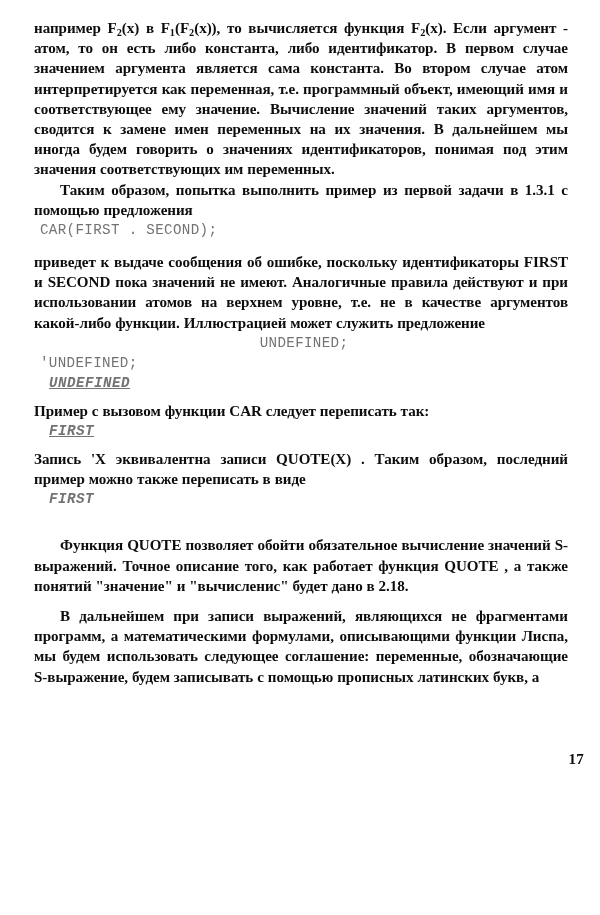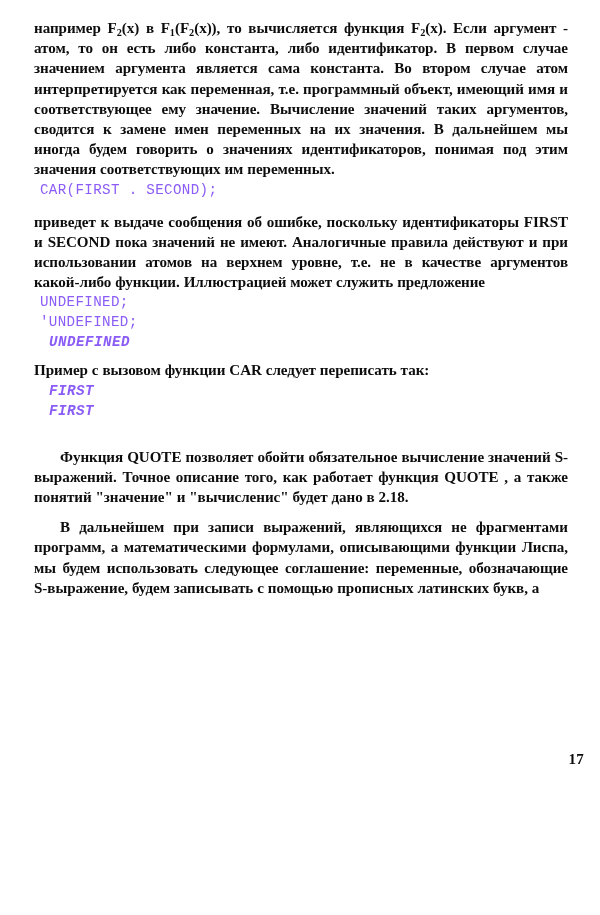--- a/index.html
+++ b/index.html
@@ -43,41 +43,41 @@
 
   .para.indent {
     text-indent: 26px;
   }
 
   
   .para.full {
     text-align-last: left;
   }
 
-  .sp-before-8  { margin-top: 8px; }
+  .sp-before-8  { margin-top: 8px; text-decoration: underline; }
   .sp-before-9  { margin-top: 9px; }
   .sp-before-10 { margin-top: 10px; }
   .sp-before-11 { margin-top: 11px; }
   .sp-before-12 { margin-top: 12px; }
   .sp-before-14 { margin-top: 8px; }
   .sp-before-15 { margin-top: 15px; }
-  .sp-before-16 { margin-top: 16px; }
+  .sp-before-16 { margin-top: 16px; text-align: center; }
   .sp-before-17 { margin-top: 17px; }
   .sp-before-18 { margin-top: 26px; }
 
   
   .code {
     margin: 0;
     font-family: "Liberation Mono", "DejaVu Sans Mono", monospace;
     font-size: 14.2px;
     line-height: 20px;
     font-weight: 400;
     letter-spacing: 0.35px;
     white-space: pre;
-    color: #8b5cf6;
+    color: #737373;
   }
 
   .code.in {
     padding-left: 6px;
   }
 
   .code.out {
     padding-left: 15px;
     font-style: italic;
     font-weight: 700;
@@ -108,35 +108,37 @@
   }
 </style>
 </head>
 <body>
 
 <div class="page">
   <div class="column">
 
     <p class="para full"><span>например </span><span class="mathvar"><span>F</span><sub>2</sub></span><span>(x) в </span><span class="mathvar"><span>F</span><sub>1</sub></span><span>(</span><span class="mathvar"><span>F</span><sub>2</sub></span><span>(x)), то вычисляется функция </span><span class="mathvar"><span>F</span><sub>2</sub></span><span>(x). Если аргумент - атом, то он есть либо константа, либо идентификатор. В первом случае значением аргумента является сама константа. Во втором случае атом интерпретируется как переменная, т.е. программный объект, имеющий имя и соответствующее ему значение. Вычисление значений таких аргументов, сводится к замене имен переменных на их значения. В дальнейшем мы иногда будем говорить о значениях идентификаторов, понимая под этим значения соответствующих им переменных.</span></p>
 
+    <p class="para indent">Таким образом, попытка выполнить пример из первой задачи в 1.3.1 с помощью предложения</p>
 
     <pre class="code in sp-before-17">CAR(FIRST . SECOND);</pre>
 
     <p class="para full sp-before-12">приведет к выдаче сообщения об ошибке, поскольку идентификаторы FIRST и SECOND пока значений не имеют. Аналогичные правила действуют и при использовании атомов на верхнем уровне, т.е. не в качестве аргументов какой-либо функции. Иллюстрацией может служить предложение</p>
 
     <pre class="code in sp-before-16">UNDEFINED;</pre>
 
 
     <pre class="code in sp-before-15">'UNDEFINED;</pre>
     <pre class="code out sp-before-8">UNDEFINED</pre>
 
     <p class="para sp-before-14">Пример с вызовом функции CAR следует переписать так:</p>
 
     <pre class="code out sp-before-8">FIRST</pre>
 
+    <p class="para full sp-before-14">Запись 'X эквивалентна записи QUOTE(X) . Таким образом, последний пример можно также переписать в виде</p>
 
     <pre class="code out sp-before-9">FIRST</pre>
 
     <p class="para full indent sp-before-18">Функция QUOTE позволяет обойти обязательное вычисление значений S-выражений. Точное описание того, как работает функция QUOTE , а также понятий "значение" и "вычисленис" будет дано в 2.18.</p>
 
     <p class="para full indent sp-before-10">В дальнейшем при записи выражений, являющихся не фрагментами программ, а математическими формулами, описывающими функции Лиспа, мы будем использовать следующее соглашение: переменные, обозначающие S-выражение, будем записывать с помощью прописных латинских букв, а</p>
 
   </div>
 
   <div class="folio">17</div>

